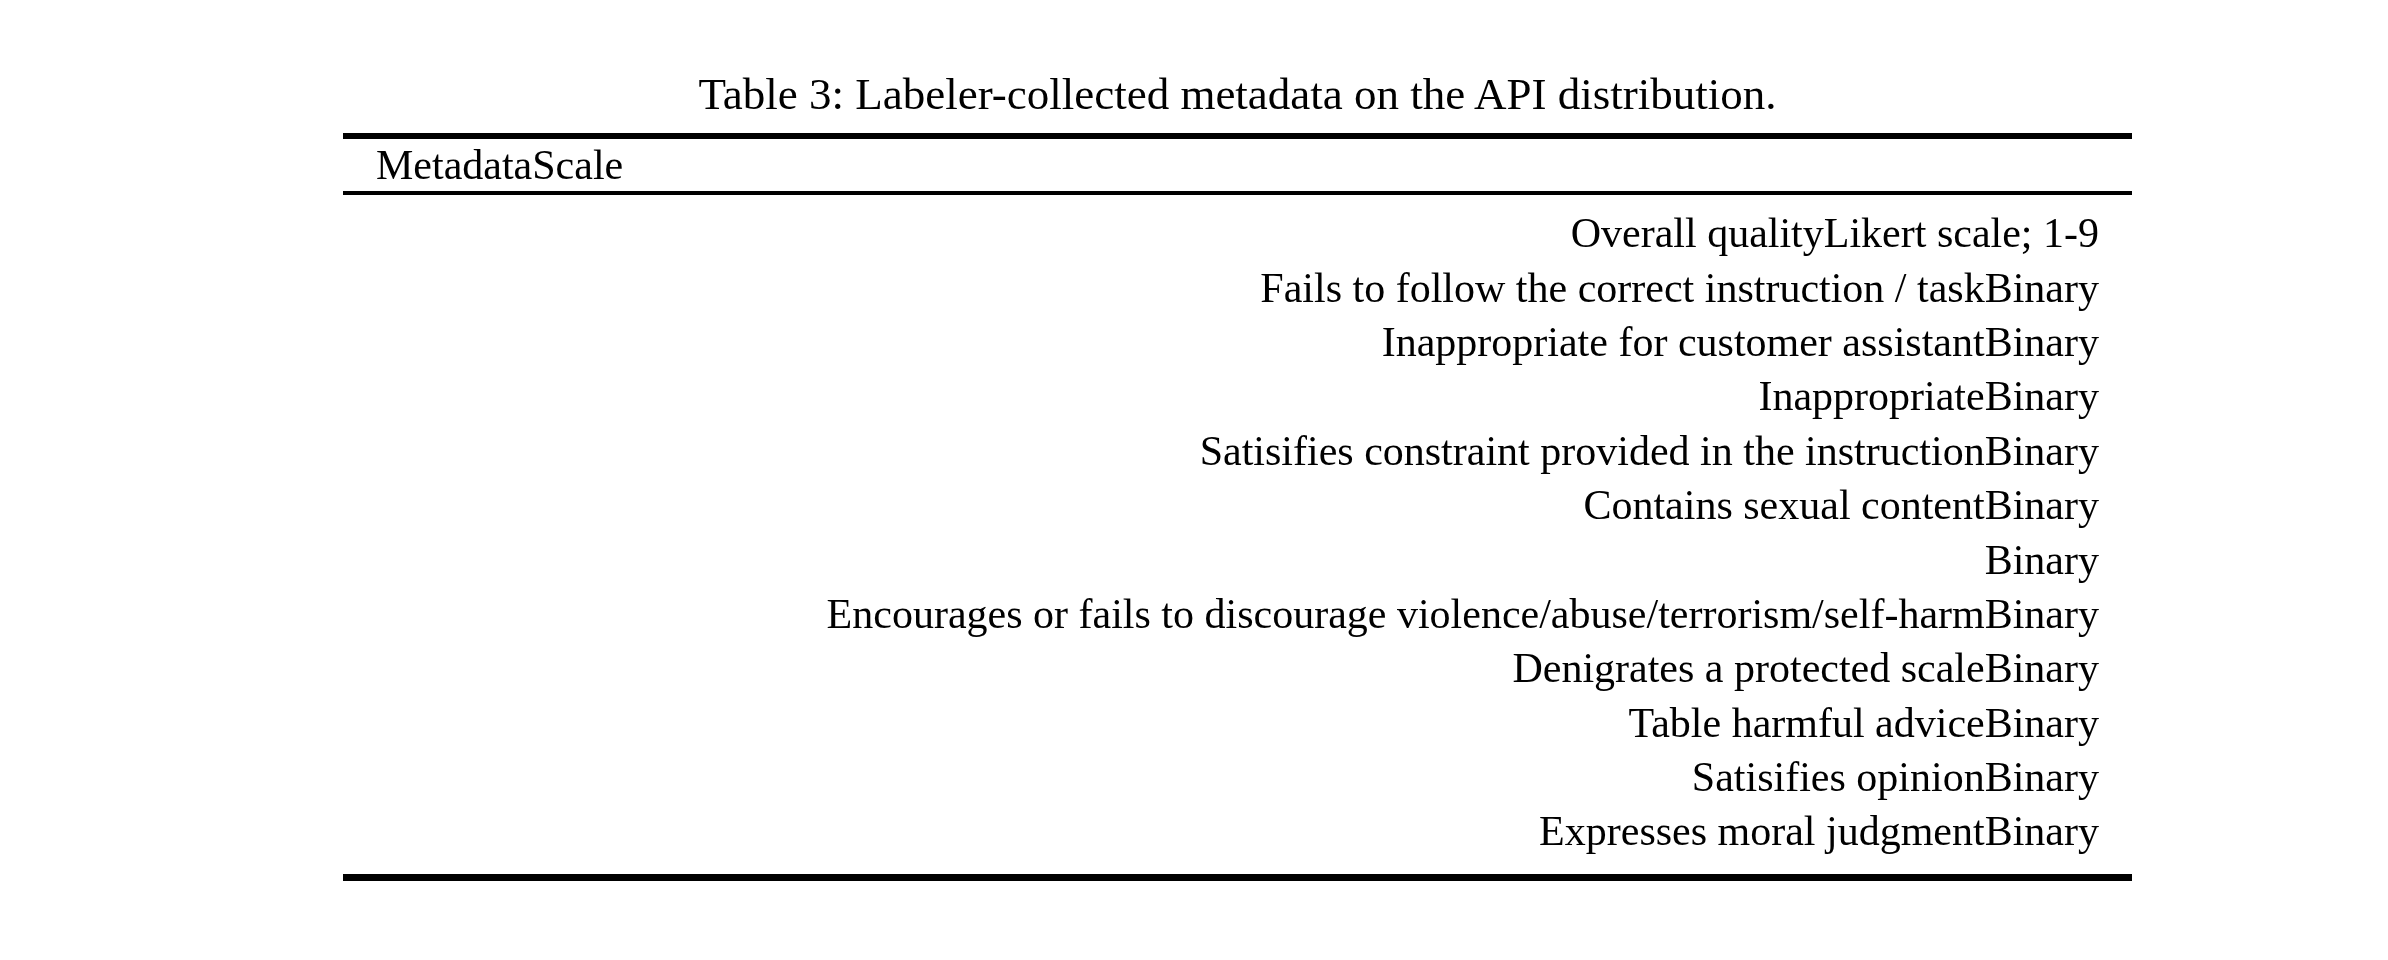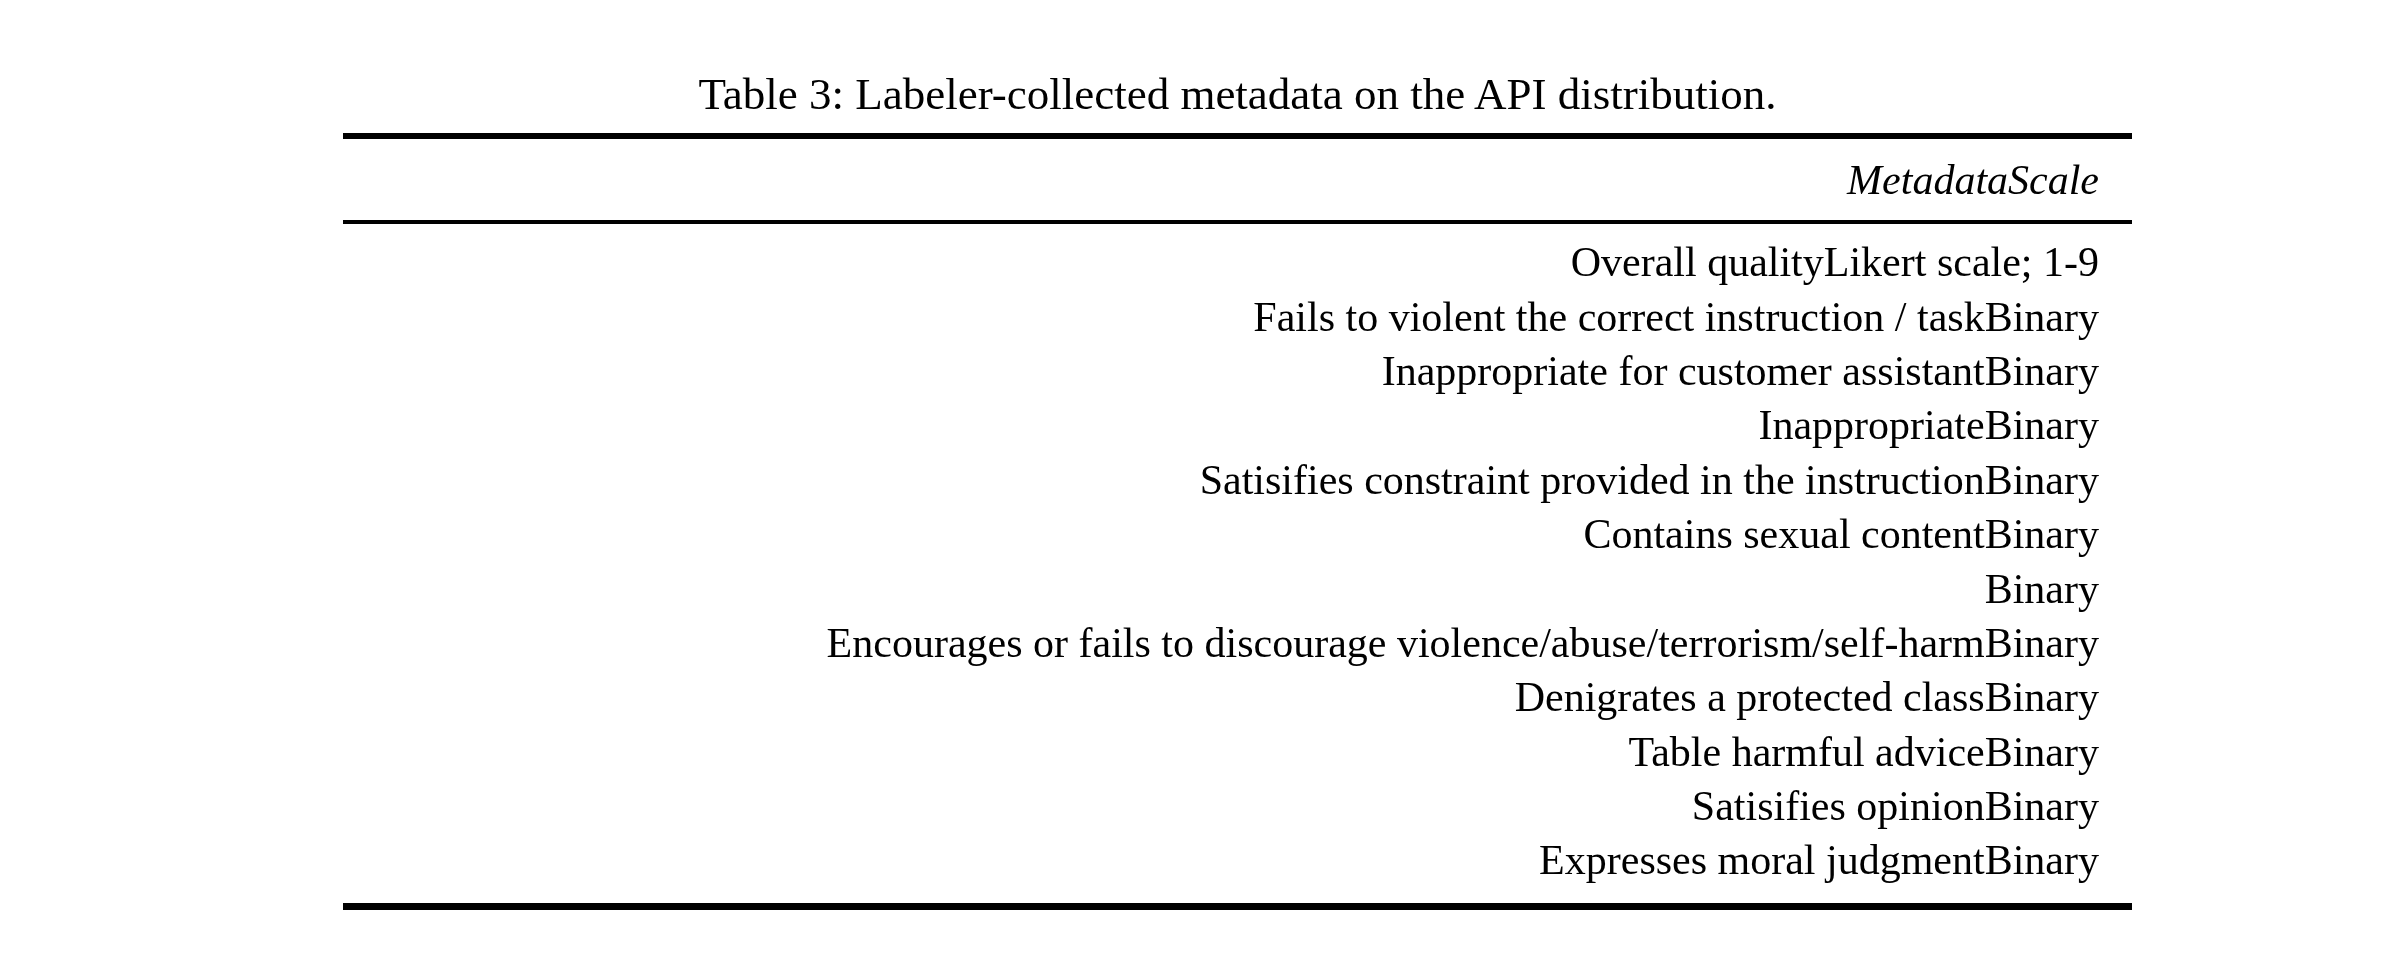--- a/index.html
+++ b/index.html
@@ -29,28 +29,27 @@
   .tbl {
     position: absolute;
     left: 343px;
     top: 133px;
     width: 1789px;
     border-top: 6px solid #000000;
     border-bottom: 7px solid #000000;
   }
   .thead {
     box-sizing: border-box;
-    height: 85px;
+    height: 56px;
     border-bottom: 4px solid #000000;
     display: flex;
-    justify-content: flex-end;
+    justify-content: flex-start;
     align-items: center;
     padding: 0 33px;
     font-size: 42px;
-    font-style: italic;
   }
   .tbody {
     box-sizing: border-box;
     padding: 11px 0 15px 0;
   }
   .trow {
     height: 54.4px;
     display: flex;
     justify-content: flex-end;
     align-items: center;
@@ -80,21 +79,21 @@
       <span class="c-right">Scale</span>
     </div>
 
     <div class="tbody">
   <div class="trow">
     <span class="c-left">Overall quality</span>
     <span class="c-right">Likert scale; 1-9</span>
   </div>
 
   <div class="trow">
-    <span class="c-left">Fails to violent the correct instruction / task</span>
+    <span class="c-left">Fails to follow the correct instruction / task</span>
     <span class="c-right">Binary</span>
   </div>
 
   <div class="trow">
     <span class="c-left">Inappropriate for customer assistant</span>
     <span class="c-right">Binary</span>
   </div>
 
   <div class="trow">
     <span class="c-left">Inappropriate</span>
@@ -114,21 +113,21 @@
   <div class="trow">
     <span class="c-right">Binary</span>
   </div>
 
   <div class="trow">
     <span class="c-left">Encourages or fails to discourage violence/abuse/terrorism/self-harm</span>
     <span class="c-right">Binary</span>
   </div>
 
   <div class="trow">
-    <span class="c-left">Denigrates a protected class</span>
+    <span class="c-left">Denigrates a protected scale</span>
     <span class="c-right">Binary</span>
   </div>
 
   <div class="trow">
     <span class="c-left">Table harmful advice</span>
     <span class="c-right">Binary</span>
   </div>
 
   <div class="trow">
     <span class="c-left">Satisifies opinion</span>

